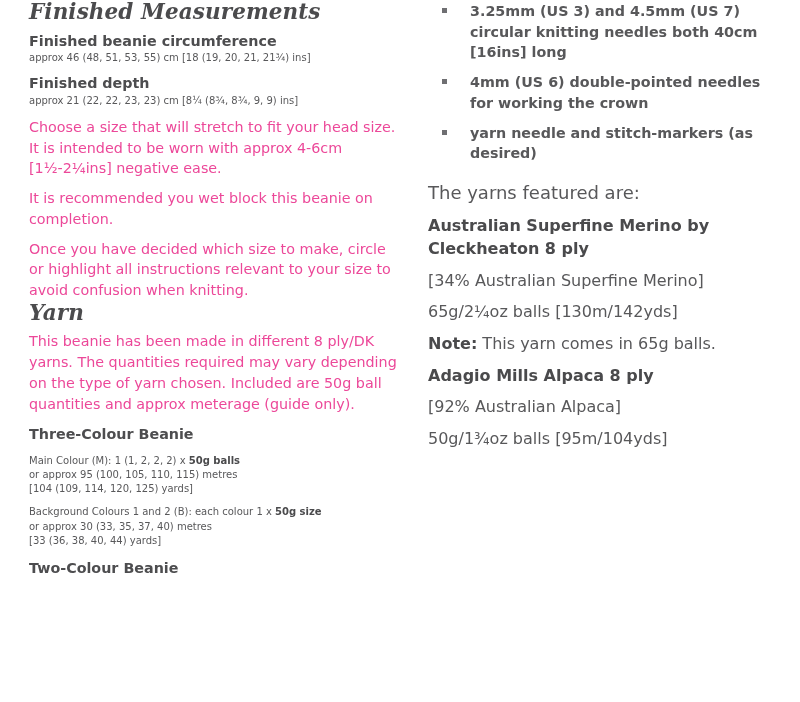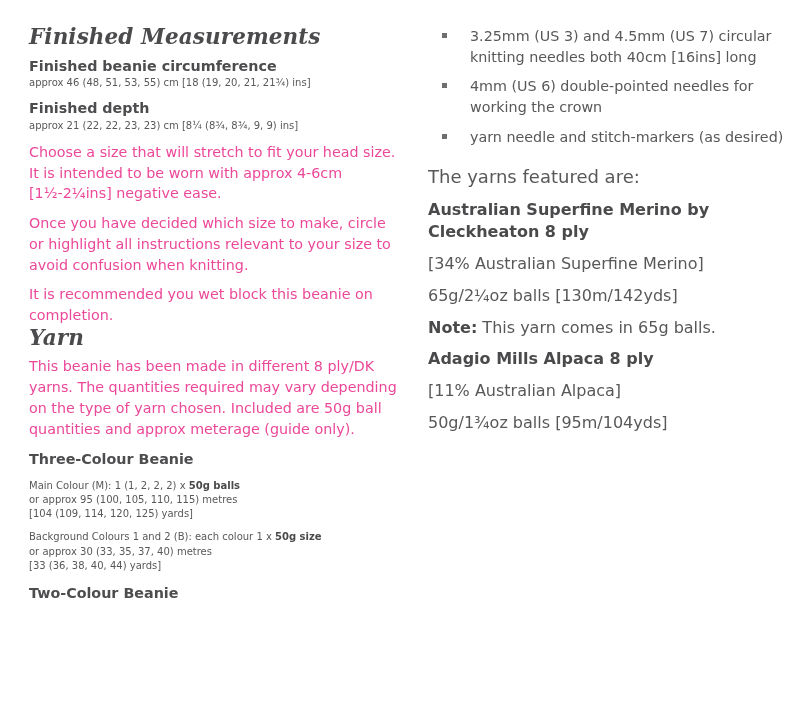--- a/index.html
+++ b/index.html
@@ -15,22 +15,20 @@
     overflow: hidden;
   }
   .page {
     position: relative;
     width: 800px;
     height: 506px;
     background: #ffffff;
     box-sizing: border-box;
     display: flex;
     flex-direction: row;
-    padding-top: 7px;
-    margin-top: 18px;
   }
   .col {
     box-sizing: border-box;
   }
   .col-left {
     width: 420px;
     padding-left: 29px;
     padding-right: 16px;
   }
   .col-right {
@@ -79,20 +77,21 @@
     color: #58585a;
   }
   b, strong, .bold {
     font-weight: bold;
     color: #4a4a4c;
   }
   ul.equip-list {
     list-style: none;
     margin: 1px 0 0 0;
     padding: 0;
+    font-weight: bold;
   }
   ul.equip-list li {
     position: relative;
     padding-left: 42px;
     font-size: 14.3px;
     line-height: 1.45;
     margin-bottom: 9px;
     color: #58585a;
   }
   ul.equip-list li .bullet-sq {
@@ -131,23 +130,23 @@
     <h2 class="section-title">Finished Measurements</h2>
 
     <div class="sub-head">Finished beanie circumference</div>
     <div class="tight-line">approx 46 (48, 51, 53, 55) cm [18 (19, 20, 21, 21¾) ins]</div>
 
     <div class="sub-head sub-head-spaced">Finished depth</div>
     <div class="tight-line">approx 21 (22, 22, 23, 23) cm [8¼ (8¾, 8¾, 9, 9) ins]</div>
 
     <p class="body-text para">Choose a size that will stretch to fit your head size. It is intended to be worn with approx 4-6cm [1½-2¼ins] negative ease.</p>
 
+    <p class="body-text para">It is recommended you wet block this beanie on completion.</p>
+
     <p class="body-text para">Once you have decided which size to make, circle or highlight all instructions relevant to your size to avoid confusion when knitting.</p>
-
-    <p class="body-text para">It is recommended you wet block this beanie on completion.</p>
 
     <h2 class="section-title yarn-title">Yarn</h2>
 
     <p class="body-text">This beanie has been made in different 8 ply/DK yarns. The quantities required may vary depending on the type of yarn chosen. Included are 50g ball quantities and approx meterage (guide only).</p>
 
     <div class="sub-head" style="margin-top:10px;">Three-Colour Beanie</div>
 
     <div class="block">
       <div class="tight-line"><span>Main Colour (M): 1 (1, 2, 2, 2) x </span><span class="bold">50g balls</span></div>
       <div class="tight-line">or approx 95 (100, 105, 110, 115) metres</div>
@@ -183,18 +182,18 @@
     </ul>
 
     <div class="yarns-intro">The yarns featured are:</div>
 
     <div class="yarn-line yarn-name">Australian Superfine Merino by Cleckheaton 8 ply</div>
     <div class="yarn-line">[34% Australian Superfine Merino]</div>
     <div class="yarn-line">65g/2¼oz balls [130m/142yds]</div>
     <div class="yarn-line"><span class="bold">Note:</span><span class="nowrap-pre"> This yarn comes in 65g balls.</span></div>
 
     <div class="yarn-line yarn-name">Adagio Mills Alpaca 8 ply</div>
-    <div class="yarn-line">[11% Australian Alpaca]</div>
+    <div class="yarn-line">[92% Australian Alpaca]</div>
     <div class="yarn-line">50g/1¾oz balls [95m/104yds]</div>
 
   </div>
 
 </div>
 
 </body></html>

